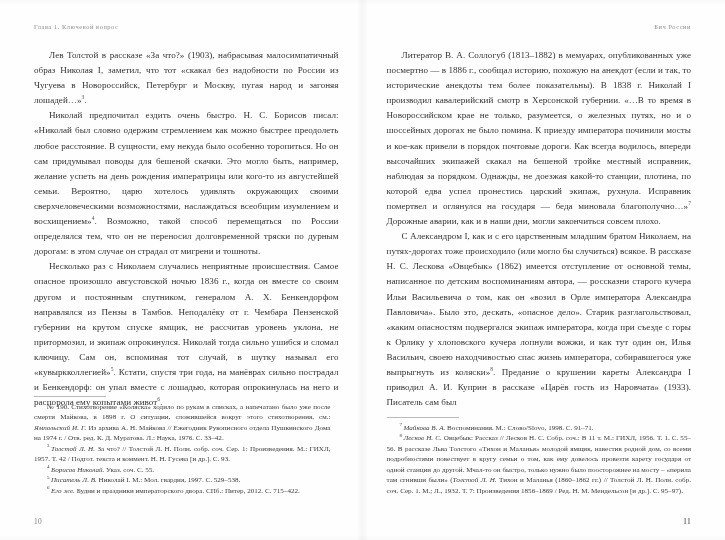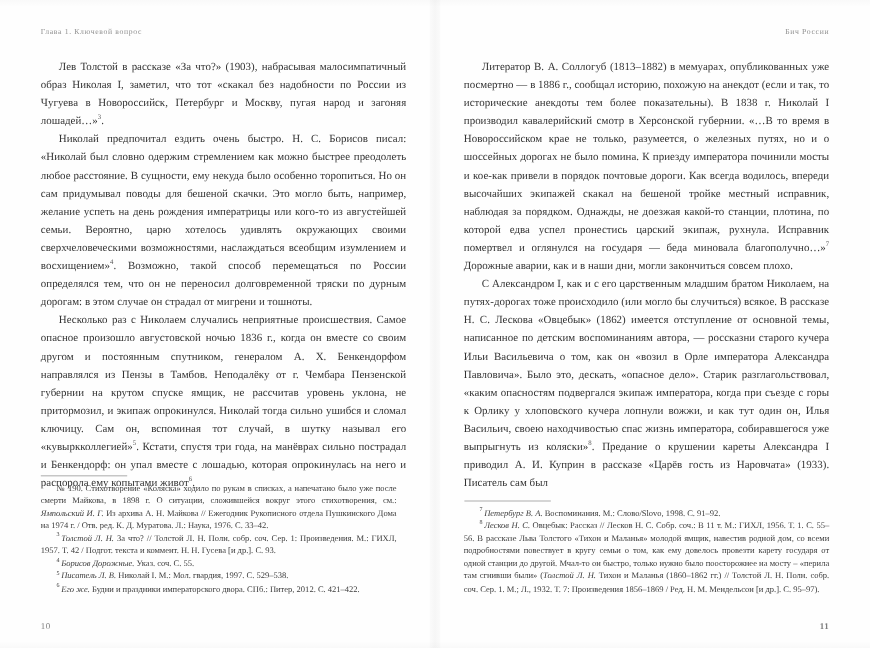--- a/index.html
+++ b/index.html
@@ -142,45 +142,45 @@
       <p class="para"><span>Несколько раз с Николаем случались неприятные происшествия. Самое опасное произошло августовской ночью 1836 г., когда он вместе со своим другом и постоянным спутником, генералом А. Х. Бенкендорфом направлялся из Пензы в Тамбов. Неподалёку от г. Чембара Пензенской губернии на крутом спуске ямщик, не рассчитав уровень уклона, не притормозил, и экипаж опрокинулся. Николай тогда сильно ушибся и сломал ключицу. Сам он, вспоминая тот случай, в шутку называл его «кувыркколлегией»</span><sup class="fn">5</sup><span>. Кстати, спустя три года, на манёврах сильно пострадал и Бенкендорф: он упал вместе с лошадью, которая опрокинулась на него и распорола ему копытами живот</span><sup class="fn">6</sup>.</p>
     </div>
 
     <div class="footnotes">
       <div class="fn-rule"></div>
 
       <p class="fnote"><span>№ 190. Стихотворение «Коляска» ходило по рукам в списках, а напечатано было уже после смерти Майкова, в 1898 г. О ситуации, сложившейся вокруг этого стихотворения, см.: </span><span class="it">Ямпольский И. Г.</span><span> Из архива А. Н. Майкова // Ежегодник Рукописного отдела Пушкинского Дома на 1974 г. / Отв. ред. К. Д. Муратова. Л.: Наука, 1976. С. 33–42.</span></p>
 
       <p class="fnote"><span class="fmark">3</span><span class="it">Толстой Л. Н.</span><span> За что? // Толстой Л. Н. Полн. собр. соч. Сер. 1: Произведения. М.: ГИХЛ, 1957. Т. 42 / Подгот. текста и коммент. Н. Н. Гусева [и др.]. С. 93.</span></p>
 
-      <p class="fnote"><span class="fmark">4</span><span class="it">Борисов Дорожные.</span><span> Указ. соч. С. 55.</span></p>
+      <p class="fnote"><span class="fmark">4</span><span class="it">Борисов Николай.</span><span> Указ. соч. С. 55.</span></p>
 
       <p class="fnote"><span class="fmark">5</span><span class="it">Писатель Л. В.</span><span> Николай I. М.: Мол. гвардия, 1997. С. 529–538.</span></p>
 
-      <p class="fnote"><span class="fmark">6</span><span class="it">Его же.</span><span> Будни и праздники императорского двора. СПб.: Питер, 2012. С. 421–422.</span></p>
+      <p class="fnote"><span class="fmark">6</span><span class="it">Его же.</span><span> Будни и праздники императорского двора. СПб.: Питер, 2012. С. 715–422.</span></p>
     </div>
 
     <div class="page-number">10</div>
   </div>
 
   <div class="page page-right">
 
     <div class="running-head right">Бич России</div>
 
     <div class="body-block">
 
       <p class="para"><span>Литератор В. А. Соллогуб (1813–1882) в мемуарах, опубликованных уже посмертно — в 1886 г., сообщал историю, похожую на анекдот (если и так, то исторические анекдоты тем более показательны). В 1838 г. Николай I производил кавалерийский смотр в Херсонской губернии. «…В то время в Новороссийском крае не только, разумеется, о железных путях, но и о шоссейных дорогах не было помина. К приезду императора починили мосты и кое-как привели в порядок почтовые дороги. Как всегда водилось, впереди высочайших экипажей скакал на бешеной тройке местный исправник, наблюдая за порядком. Однажды, не доезжая какой-то станции, плотина, по которой едва успел пронестись царский экипаж, рухнула. Исправник помертвел и оглянулся на государя — беда миновала благополучно…»</span><sup class="fn">7</sup><span> Дорожные аварии, как и в наши дни, могли закончиться совсем плохо.</span></p>
 
       <p class="para"><span>С Александром I, как и с его царственным младшим братом Николаем, на путях-дорогах тоже происходило (или могло бы случиться) всякое. В рассказе Н. С. Лескова «Овцебык» (1862) имеется отступление от основной темы, написанное по детским воспоминаниям автора, — россказни старого кучера Ильи Васильевича о том, как он «возил в Орле императора Александра Павловича». Было это, дескать, «опасное дело». Старик разглагольствовал, «каким опасностям подвергался экипаж императора, когда при съезде с горы к Орлику у хлоповского кучера лопнули вожжи, и как тут один он, Илья Васильич, своею находчивостью спас жизнь императора, собиравшегося уже выпрыгнуть из коляски»</span><sup class="fn">8</sup><span>. Предание о крушении кареты Александра I приводил А. И. Куприн в рассказе «Царёв гость из Наровчата» (1933). Писатель сам был</span></p>
     </div>
 
     <div class="footnotes">
       <div class="fn-rule"></div>
 
-      <p class="fnote"><span class="fmark">7</span><span class="it">Петербург В. А.</span><span> Воспоминания. М.: Слово/Slovo, 1998. С. 91–92.</span></p>
+      <p class="fnote"><span class="fmark">7</span><span class="it">Майкова В. А.</span><span> Воспоминания. М.: Слово/Slovo, 1998. С. 91–71.</span></p>
 
       <p class="fnote"><span class="fmark">8</span><span class="it">Лесков Н. С.</span><span> Овцебык: Рассказ // Лесков Н. С. Собр. соч.: В 11 т. М.: ГИХЛ, 1956. Т. 1. С. 55–56. В рассказе Льва Толстого «Тихон и Маланья» молодой ямщик, навестив родной дом, со всеми подробностями повествует в кругу семьи о том, как ему довелось провезти карету государя от одной станции до другой. Мчал-то он быстро, только нужно было поосторожнее на мосту – «перила там сгнивши были» (</span><span class="it">Толстой Л. Н.</span><span> Тихон и Маланья (1860–1862 гг.) // Толстой Л. Н. Полн. собр. соч. Сер. 1. М.; Л., 1932. Т. 7: Произведения 1856–1869 / Ред. Н. М. Мендельсон [и др.]. С. 95–97).</span></p>
     </div>
 
     <div class="page-number">11</div>
   </div>
 
   <div class="gutter-shade"></div>
   <div class="edge-top"></div>
   <div class="edge-bottom"></div>

